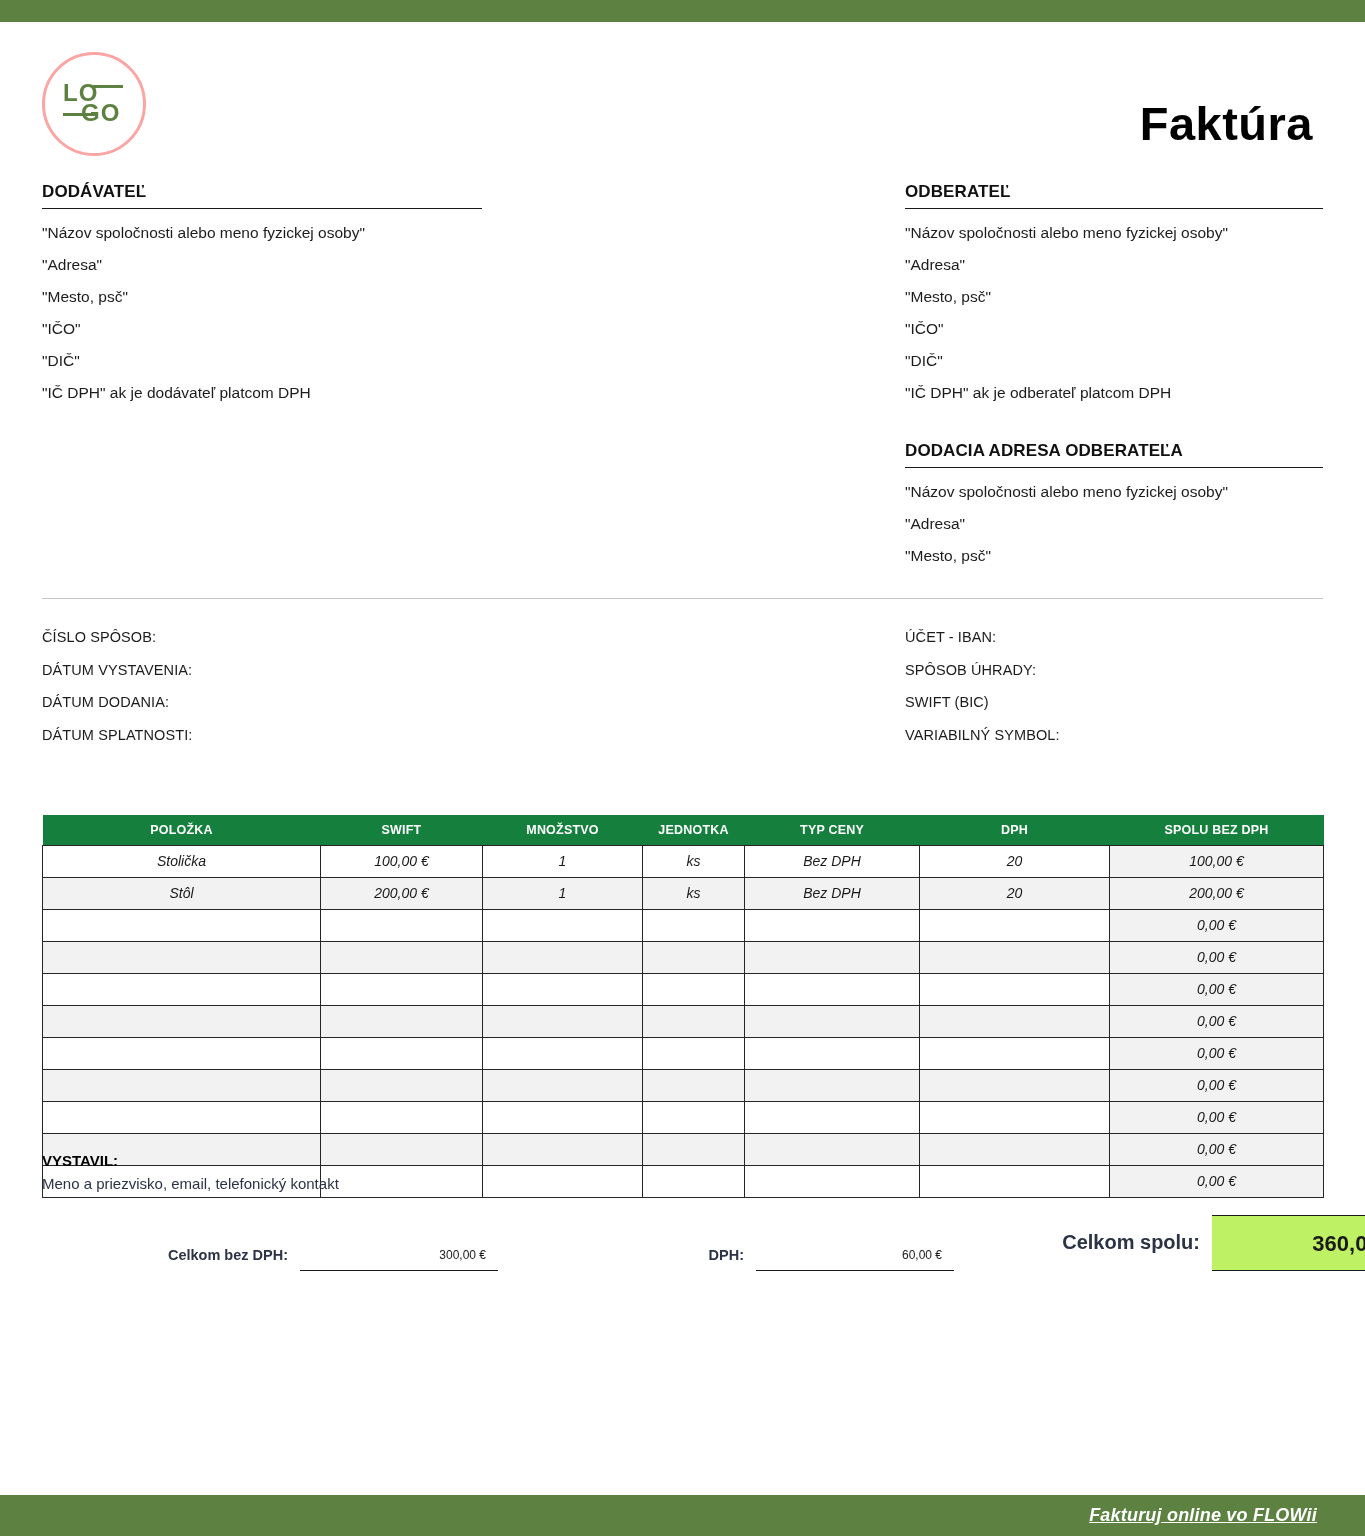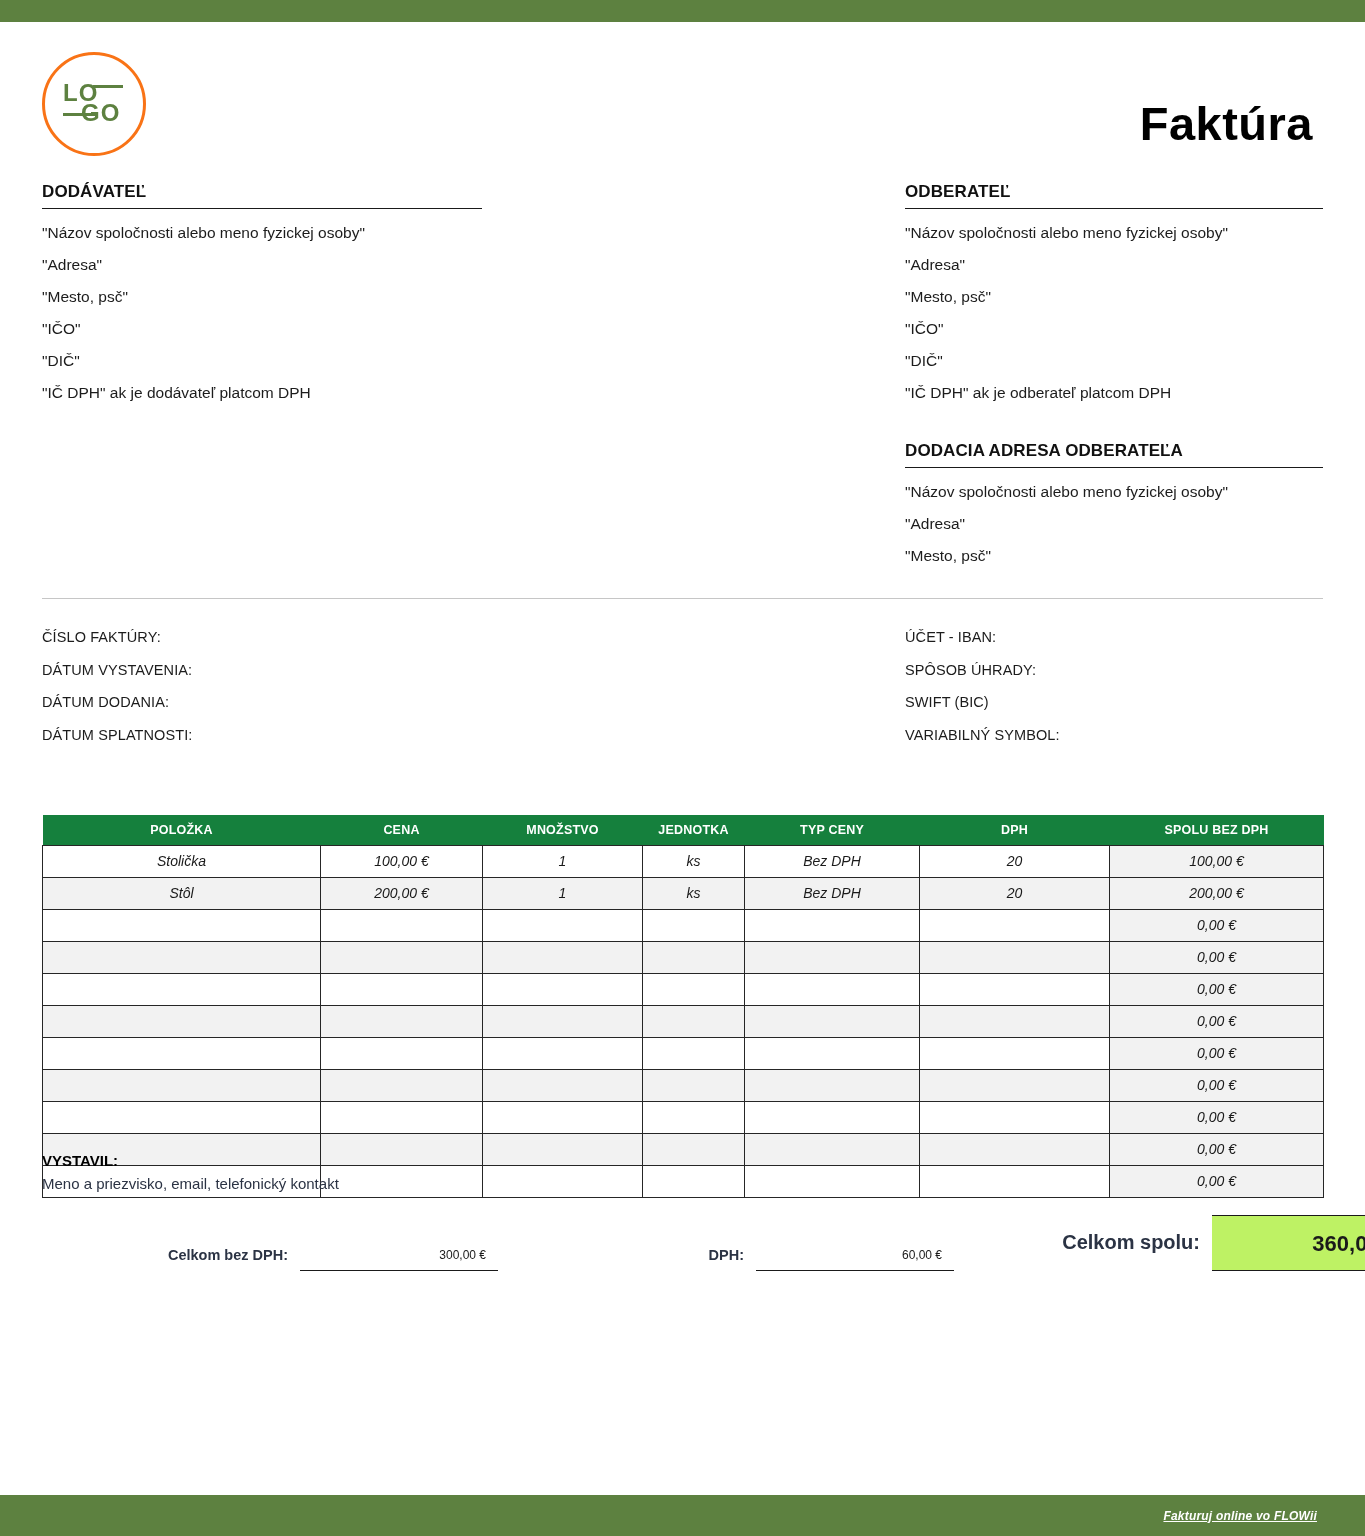--- a/index.html
+++ b/index.html
@@ -29,40 +29,40 @@
     display: flex;
     align-items: center;
     justify-content: flex-end;
     padding-right: 48px;
   }
   .footer-link {
     color: #ffffff;
     font-weight: bold;
     font-style: italic;
     text-decoration: underline;
-    font-size: 12px;
+    font-size: 18px;
     letter-spacing: .2px;
   }
 
   .page {
     padding: 0 42px;
     position: relative;
   }
 
   
   .header {
     display: flex;
     align-items: flex-start;
     justify-content: space-between;
     padding-top: 30px;
     height: 140px;
   }
   .logo {
     width: 104px; height: 104px;
-    border: 3px solid #f97316;
+    border: 3px solid #fca5a5;
     border-radius: 50%;
     position: relative;
     flex: none;
   }
   .logo svg { position: absolute; left: 0; top: 0; }
   .doc-title {
     font-size: 47px;
     font-weight: bold;
     color: #000000;
     line-height: 1;
@@ -253,21 +253,21 @@
         <div class="party-line">"Adresa"</div>
         <div class="party-line">"Mesto, psč"</div>
       </div>
     </div>
   </div>
 
   <div class="divider"></div>
 
   <div class="meta">
     <div class="col">
-      <div class="meta-line">ČÍSLO FAKTÚRY:</div>
+      <div class="meta-line">ČÍSLO SPÔSOB:</div>
       <div class="meta-line">DÁTUM VYSTAVENIA:</div>
       <div class="meta-line">DÁTUM DODANIA:</div>
       <div class="meta-line">DÁTUM SPLATNOSTI:</div>
     </div>
     <div class="col-right">
       <div class="meta-line">ÚČET - IBAN:</div>
       <div class="meta-line">SPÔSOB ÚHRADY:</div>
       <div class="meta-line">SWIFT (BIC)</div>
       <div class="meta-line">VARIABILNÝ SYMBOL:</div>
     </div>
@@ -279,21 +279,21 @@
       <col style="width:162px">
       <col style="width:160px">
       <col style="width:102px">
       <col style="width:175px">
       <col style="width:190px">
       <col style="width:214px">
     </colgroup>
     <thead>
       <tr>
         <th>POLOŽKA</th>
-        <th>CENA</th>
+        <th>SWIFT</th>
         <th>MNOŽSTVO</th>
         <th>JEDNOTKA</th>
         <th>TYP CENY</th>
         <th>DPH</th>
         <th>SPOLU BEZ DPH</th>
       </tr>
     </thead>
     <tbody>
         <tr>
           <td>Stolička</td>

